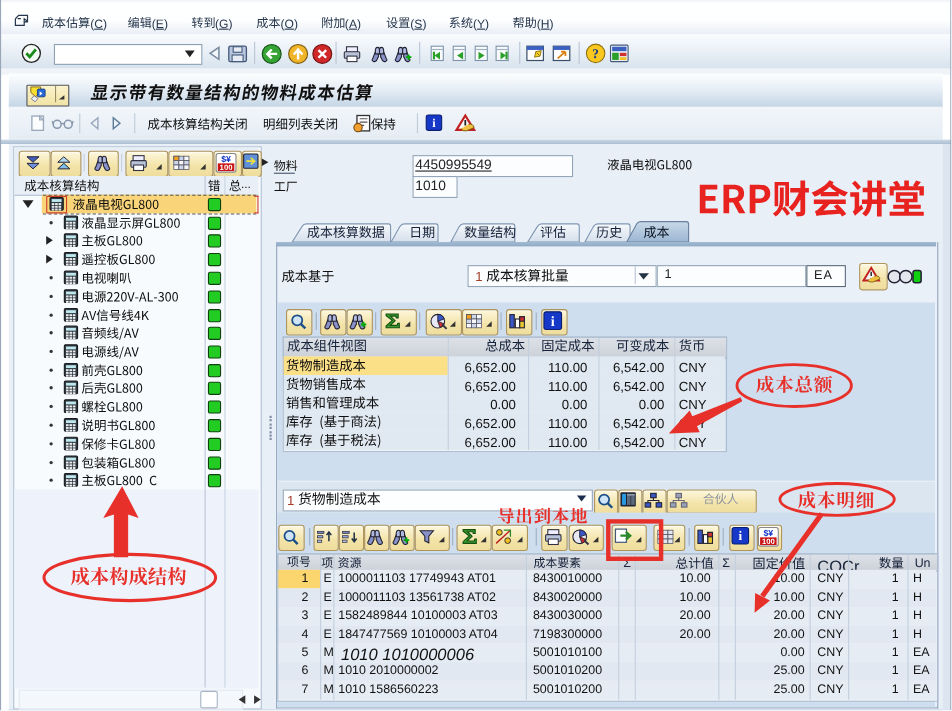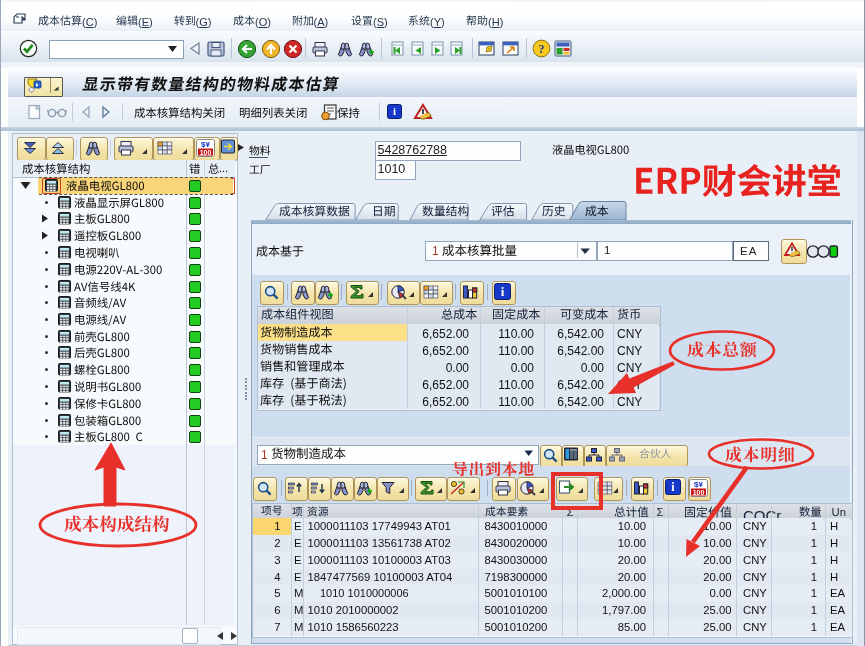--- a/index.html
+++ b/index.html
@@ -963,21 +963,21 @@
     <div class="a" style="left:245px;top:395.0px;width:2px;height:2px;background:#8090a4;"></div>
     <div class="a" style="left:245px;top:398.4px;width:2px;height:2px;background:#8090a4;"></div>
     <svg class="t" style="left:247px;top:144.5px" width="26" height="14">
       <g transform="translate(2,9.5) scale(0.01080,-0.01080)" fill="#111">
         <use href="#r7269" x="0"></use>
         <use href="#r6599" x="1000"></use>
       </g>
     </svg>
     <div class="a" style="left:249px;top:156.5px;width:19px;height:1px;background:#45566a;"></div>
     <div class="a" style="left:375px;top:140.5px;width:144px;height:18px;background:#fbfdff;border:1px solid #93a5b8;"></div>
-    <div class="a" style="left:377.5px;top:142.5px;font-size:12.5px;color:#222;"><u>5428762788</u></div>
+    <div class="a" style="left:377.5px;top:142.5px;font-size:12.5px;color:#222;"><u>4450995549</u></div>
     <svg class="t" style="left:550px;top:144px" width="81" height="15">
       <g transform="translate(2,9.9) scale(0.01120,-0.01120)" fill="#111">
         <use href="#r6db2" x="0"></use>
         <use href="#r6676" x="1000"></use>
         <use href="#r7535" x="2000"></use>
         <use href="#r89c6" x="3000"></use>
         <use href="#r47" x="4000"></use>
         <use href="#r4c" x="4689"></use>
         <use href="#r38" x="5232"></use>
         <use href="#r30" x="5787"></use>
@@ -1549,63 +1549,60 @@
     <div class="a" style="left:307.5px;top:537px;font-size:11.3px;color:#111;">1000011103 13561738 AT02</div>
     <div class="a" style="left:484.5px;top:537px;font-size:11.3px;color:#111;">8430020000</div>
     <div class="a" style="left:0px;top:537px;font-size:11.3px;color:#111;width:646px;text-align:right;">10.00</div>
     <div class="a" style="left:0px;top:537px;font-size:11.3px;color:#111;width:731.5px;text-align:right;">10.00</div>
     <div class="a" style="left:743px;top:537px;font-size:11.3px;color:#111;">CNY</div>
     <div class="a" style="left:0px;top:537px;font-size:11.3px;color:#111;width:817px;text-align:right;">1</div>
     <div class="a" style="left:830px;top:537px;font-size:11.3px;color:#111;">H</div>
     <div class="a" style="left:252px;top:552px;width:599px;height:17px;background:#e6ecf4;border-bottom:1px solid #f2f6fa;"></div>
     <div class="a" style="left:0px;top:554px;font-size:11.3px;color:#111;width:280.5px;text-align:right;">3</div>
     <div class="a" style="left:294px;top:554px;font-size:11.3px;color:#111;">E</div>
-    <div class="a" style="left:307.5px;top:554px;font-size:11.3px;color:#111;">1000011103 10100003 AT03</div>
+    <div class="a" style="left:307.5px;top:554px;font-size:11.3px;color:#111;">1582489844 10100003 AT03</div>
     <div class="a" style="left:484.5px;top:554px;font-size:11.3px;color:#111;">8430030000</div>
     <div class="a" style="left:0px;top:554px;font-size:11.3px;color:#111;width:646px;text-align:right;">20.00</div>
     <div class="a" style="left:0px;top:554px;font-size:11.3px;color:#111;width:731.5px;text-align:right;">20.00</div>
     <div class="a" style="left:743px;top:554px;font-size:11.3px;color:#111;">CNY</div>
     <div class="a" style="left:0px;top:554px;font-size:11.3px;color:#111;width:817px;text-align:right;">1</div>
     <div class="a" style="left:830px;top:554px;font-size:11.3px;color:#111;">H</div>
     <div class="a" style="left:252px;top:569px;width:599px;height:16px;background:#e2e8f1;border-bottom:1px solid #f2f6fa;"></div>
     <div class="a" style="left:0px;top:571px;font-size:11.3px;color:#111;width:280.5px;text-align:right;">4</div>
     <div class="a" style="left:294px;top:571px;font-size:11.3px;color:#111;">E</div>
     <div class="a" style="left:307.5px;top:571px;font-size:11.3px;color:#111;">1847477569 10100003 AT04</div>
     <div class="a" style="left:484.5px;top:571px;font-size:11.3px;color:#111;">7198300000</div>
     <div class="a" style="left:0px;top:571px;font-size:11.3px;color:#111;width:646px;text-align:right;">20.00</div>
     <div class="a" style="left:0px;top:571px;font-size:11.3px;color:#111;width:731.5px;text-align:right;">20.00</div>
     <div class="a" style="left:743px;top:571px;font-size:11.3px;color:#111;">CNY</div>
     <div class="a" style="left:0px;top:571px;font-size:11.3px;color:#111;width:817px;text-align:right;">1</div>
     <div class="a" style="left:830px;top:571px;font-size:11.3px;color:#111;">H</div>
     <div class="a" style="left:252px;top:585px;width:599px;height:17px;background:#e6ecf4;border-bottom:1px solid #f2f6fa;"></div>
     <div class="a" style="left:0px;top:587px;font-size:11.3px;color:#111;width:280.5px;text-align:right;">5</div>
     <div class="a" style="left:294px;top:587px;font-size:11.3px;color:#111;">M</div>
-    <div class="a" style="left:320px;top:587px;font-size:11px;color:#111;">1010 1010000006</div>
+    <div class="a" style="left:310px;top:587px;font-size:15px;color:#111;font-style:italic;">1010 1010000006</div>
     <div class="a" style="left:484.5px;top:587px;font-size:11.3px;color:#111;">5001010100</div>
-    <div class="a" style="left:0px;top:587px;font-size:11.3px;color:#111;width:646px;text-align:right;">2,000.00</div>
     <div class="a" style="left:0px;top:587px;font-size:11.3px;color:#111;width:731.5px;text-align:right;">0.00</div>
     <div class="a" style="left:743px;top:587px;font-size:11.3px;color:#111;">CNY</div>
     <div class="a" style="left:0px;top:587px;font-size:11.3px;color:#111;width:817px;text-align:right;">1</div>
     <div class="a" style="left:830px;top:587px;font-size:11.3px;color:#111;">EA</div>
     <div class="a" style="left:252px;top:602px;width:599px;height:17px;background:#e2e8f1;border-bottom:1px solid #f2f6fa;"></div>
     <div class="a" style="left:0px;top:604px;font-size:11.3px;color:#111;width:280.5px;text-align:right;">6</div>
     <div class="a" style="left:294px;top:604px;font-size:11.3px;color:#111;">M</div>
     <div class="a" style="left:307.5px;top:604px;font-size:11.3px;color:#111;">1010 2010000002</div>
     <div class="a" style="left:484.5px;top:604px;font-size:11.3px;color:#111;">5001010200</div>
-    <div class="a" style="left:0px;top:604px;font-size:11.3px;color:#111;width:646px;text-align:right;">1,797.00</div>
     <div class="a" style="left:0px;top:604px;font-size:11.3px;color:#111;width:731.5px;text-align:right;">25.00</div>
     <div class="a" style="left:743px;top:604px;font-size:11.3px;color:#111;">CNY</div>
     <div class="a" style="left:0px;top:604px;font-size:11.3px;color:#111;width:817px;text-align:right;">1</div>
     <div class="a" style="left:830px;top:604px;font-size:11.3px;color:#111;">EA</div>
     <div class="a" style="left:252px;top:619px;width:599px;height:17px;background:#e6ecf4;border-bottom:1px solid #f2f6fa;"></div>
     <div class="a" style="left:0px;top:621px;font-size:11.3px;color:#111;width:280.5px;text-align:right;">7</div>
     <div class="a" style="left:294px;top:621px;font-size:11.3px;color:#111;">M</div>
     <div class="a" style="left:307.5px;top:621px;font-size:11.3px;color:#111;">1010 1586560223</div>
     <div class="a" style="left:484.5px;top:621px;font-size:11.3px;color:#111;">5001010200</div>
-    <div class="a" style="left:0px;top:621px;font-size:11.3px;color:#111;width:646px;text-align:right;">85.00</div>
     <div class="a" style="left:0px;top:621px;font-size:11.3px;color:#111;width:731.5px;text-align:right;">25.00</div>
     <div class="a" style="left:743px;top:621px;font-size:11.3px;color:#111;">CNY</div>
     <div class="a" style="left:0px;top:621px;font-size:11.3px;color:#111;width:817px;text-align:right;">1</div>
     <div class="a" style="left:830px;top:621px;font-size:11.3px;color:#111;">EA</div>
     <div class="a" style="left:291px;top:503px;width:1px;height:133px;background:#c2cfde;"></div>
     <div class="a" style="left:303px;top:503px;width:1px;height:133px;background:#c2cfde;"></div>
     <div class="a" style="left:478px;top:503px;width:1px;height:133px;background:#c2cfde;"></div>
     <div class="a" style="left:562px;top:503px;width:1px;height:133px;background:#c2cfde;"></div>
     <div class="a" style="left:577px;top:503px;width:1px;height:133px;background:#c2cfde;"></div>
     <div class="a" style="left:653px;top:503px;width:1px;height:133px;background:#c2cfde;"></div>

